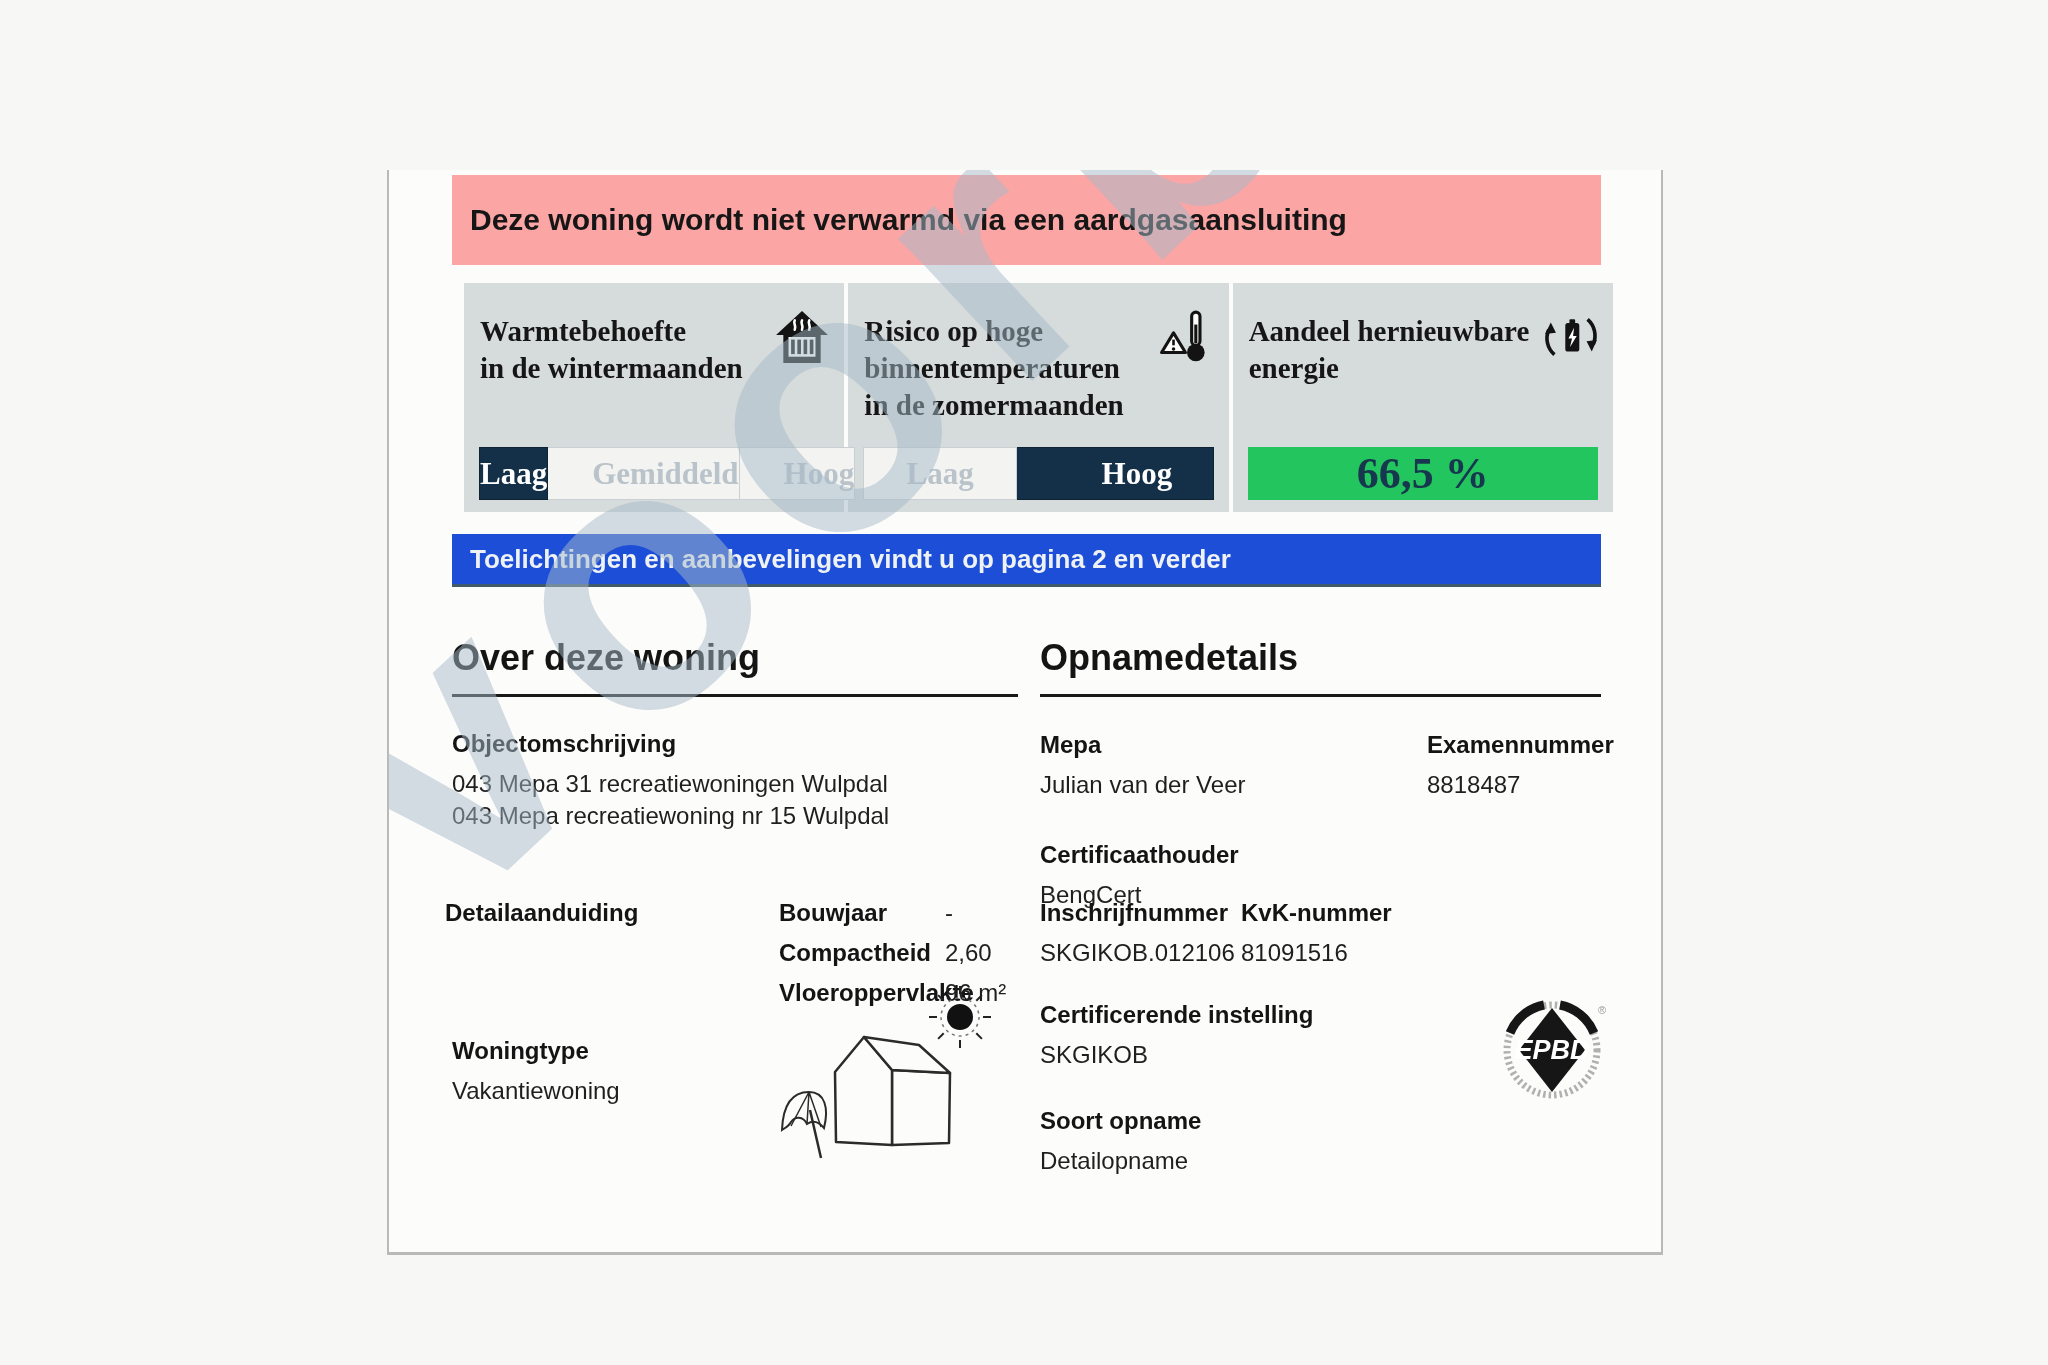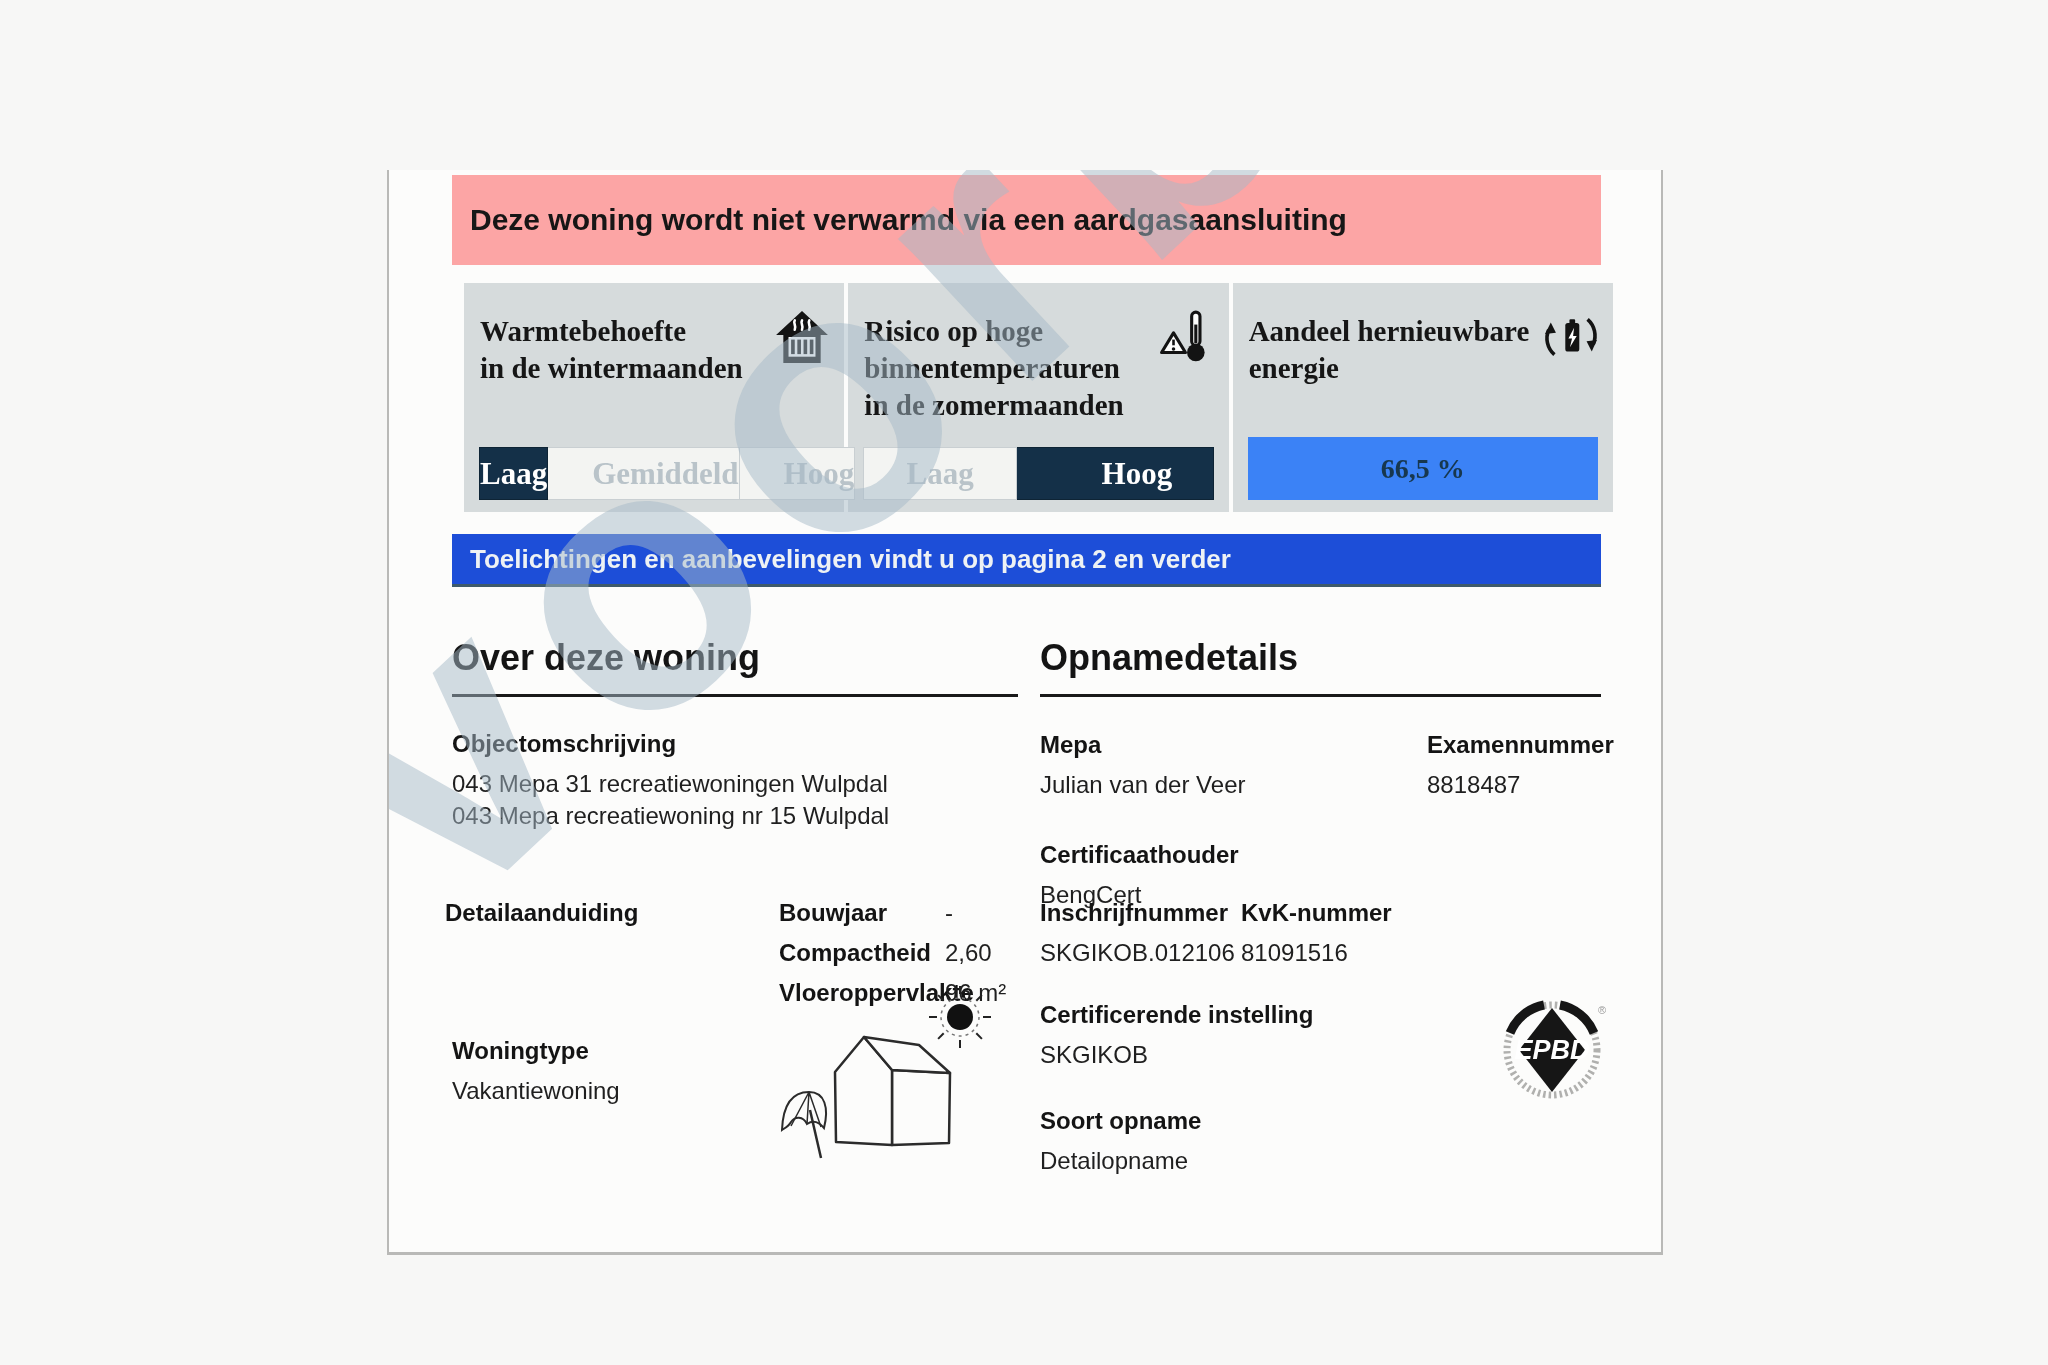--- a/index.html
+++ b/index.html
@@ -14,22 +14,22 @@
   
   .cards{position:absolute;left:75px;top:113px;width:1149px;height:229px;display:flex;gap:4px;font-family:Liberation Serif, serif;}
   .card{position:relative;flex:1;background:#d6dbdc;}
   .card-title{position:absolute;left:16px;top:30px;font-size:29px;font-weight:bold;line-height:37px;color:#161616;}
   .card-icon{position:absolute;right:14px;top:26px;width:56px;height:56px;}
   .options{position:absolute;left:15px;right:15px;bottom:12px;height:53px;display:flex;z-index:10;}
   .opt{flex:1;background:#f3f4f2;border:1px solid #c9cfd2;color:#b9c3c9;
        font-size:31px;font-weight:bold;display:flex;align-items:center;justify-content:center;}
   .opt + .opt{border-left:none;padding-left:44px;}
   .opt.selected{background:#143048;border-color:#0e2435;color:#ffffff;}
-  .value-box{position:absolute;left:15px;right:15px;bottom:12px;height:63px;background:#3b82f6;z-index:10;
-             display:flex;align-items:center;justify-content:center;font-size:28px;font-weight:bold;color:#17374e;}
+  .value-box{position:absolute;left:15px;right:15px;bottom:12px;height:53px;background:#22c55e;z-index:10;
+             display:flex;align-items:center;justify-content:center;font-size:44px;font-weight:bold;color:#17374e;}
   
   .notice{position:absolute;left:63px;top:364px;width:1149px;height:53px;background:#1d4ed8;z-index:10;
           border-bottom:3px solid #3e5a6b;box-sizing:border-box;font-size:26px;font-weight:bold;
           color:#eef2f4;line-height:50px;padding-left:18px;}
   
   .sec-heading{position:absolute;font-size:36px;font-weight:bold;color:#141414;}
   .underline{position:absolute;height:3px;background:#191919;}
   
   .field{position:absolute;font-size:24px;}
   .flabel{font-weight:bold;height:38px;color:#141414;}

